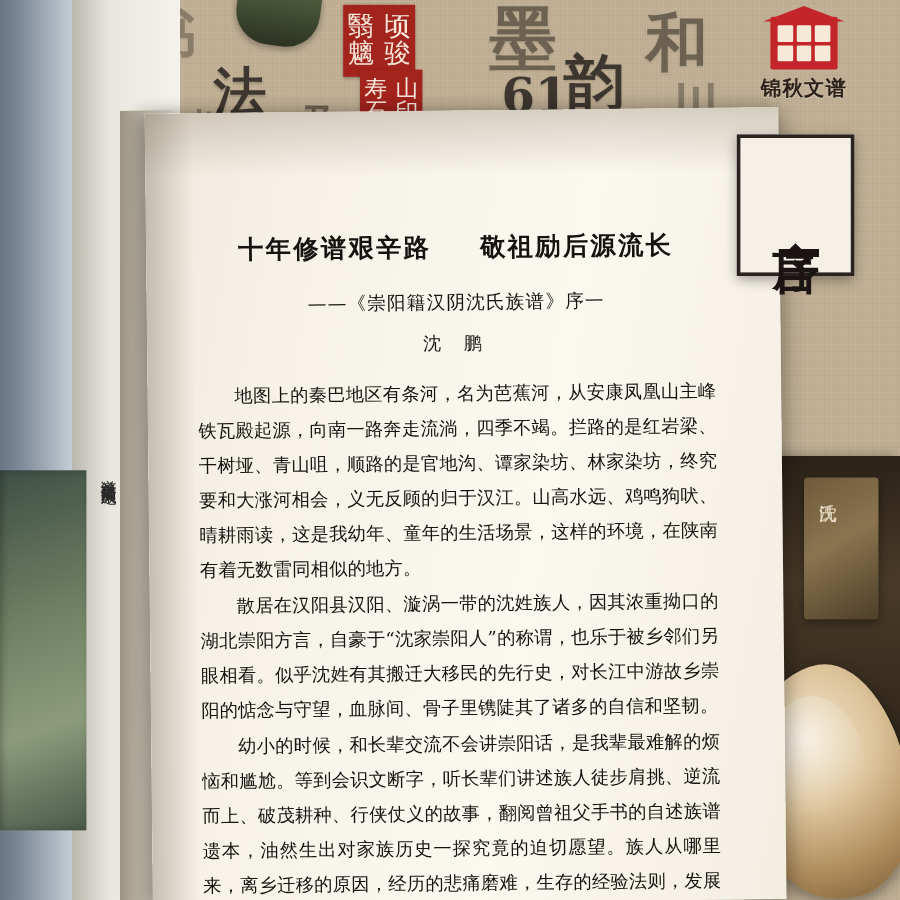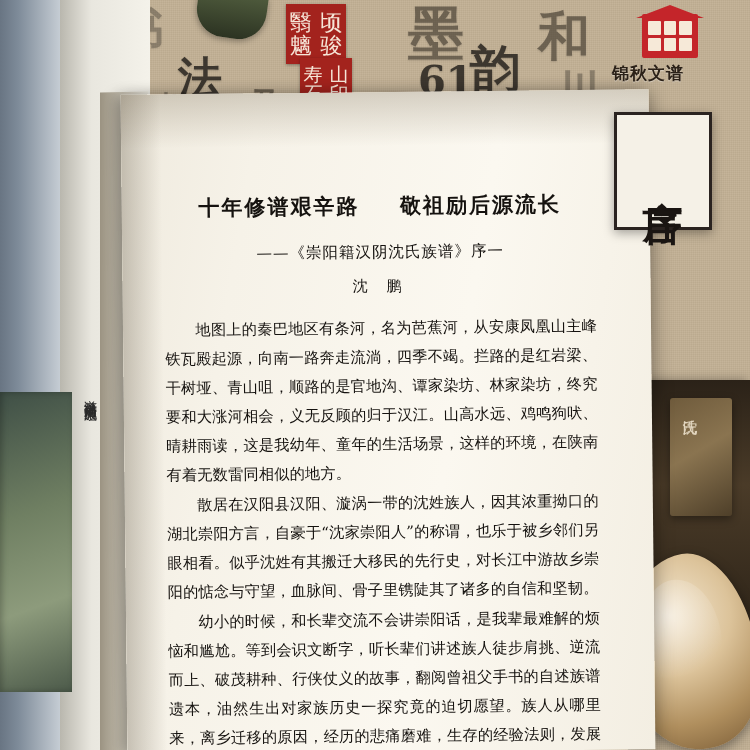--- a/index.html
+++ b/index.html
@@ -229,21 +229,21 @@
     border-radius: 0 0 28px 28px;
     transform: rotate(8deg);
     box-shadow: 0 2px 6px rgba(0,0,0,.35);
   }
 
   
   .logo {
     position: absolute;
     right: 22px; top: 14px;
     width: 116px;
-    text-align: left;
+    text-align: center;
     user-select: none;
   }
   .logo-mark {
     width: 56px; height: 44px;
     margin: 0 auto 4px auto;
     background: #c4252a;
     position: relative;
     border-radius: 2px;
   }
   .logo-mark::before {

